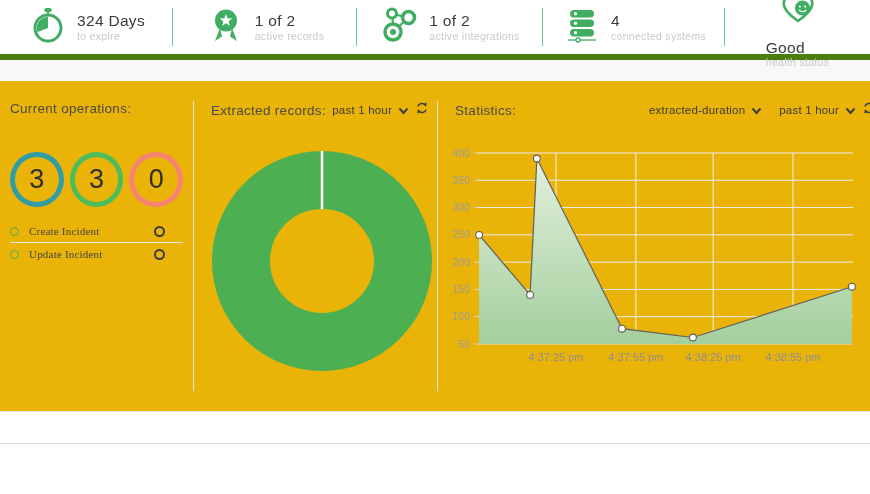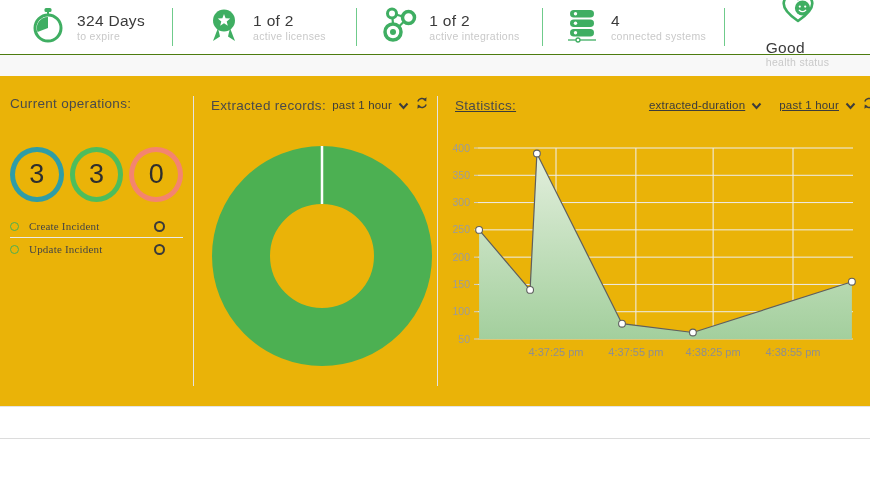--- a/index.html
+++ b/index.html
@@ -1,21 +1,21 @@
 <!DOCTYPE html>
 <html><head>
 <meta charset="utf-8">
 <style>
   html,body{margin:0;padding:0;}
   body{width:870px;height:494px;overflow:hidden;background:#fff;
        font-family:"Liberation Sans",sans-serif;color:#3c3c3c;}
   svg{font-family:"Liberation Sans",sans-serif;}
 
   
-  .topbar{height:54px;display:flex;align-items:center;background:#fff;border-bottom:1px solid #4d7c0f;}
+  .topbar{height:54px;display:flex;align-items:center;background:#fff;border-bottom:6px solid #4d7c0f;}
   .tb-cell{display:flex;align-items:center;justify-content:center;gap:9px;height:100%;position:relative;}
   .tb-cell:nth-child(1){width:173px;}
   .tb-cell:nth-child(2){width:184px;}
   .tb-cell:nth-child(3){width:186px;}
   .tb-cell:nth-child(4){width:182px;}
   .tb-cell:nth-child(5){width:145px;flex-direction:column;}
   .tb-cell:not(:last-child)::after{content:'';position:absolute;right:0;top:8px;bottom:8px;width:1px;background:#6fcb8b;}
   .tb-text{display:flex;flex-direction:column;line-height:1.15;}
   .tb-title{font-size:15.5px;color:#3a3a3a;letter-spacing:.3px;}
   .tb-sub{font-size:10.5px;color:#c9c9c9;letter-spacing:.3px;}
@@ -26,21 +26,21 @@
   .main{display:flex;height:330px;background:#eab308;}
   .divider-v{width:1px;background:#e3e3e3;margin:20px 0;}
   .panel{box-sizing:border-box;}
   .panel-left{width:193px;padding:0 10px;}
   .panel-mid{width:243px;}
   .panel-right{flex:1;overflow:hidden;}
 
   .panel-title{font-size:13.5px;color:#4a4a4a;letter-spacing:.3px;margin-top:20px;}
   .panel-head{display:flex;align-items:center;margin-top:20px;}
   .panel-mid .panel-head{padding:0 8px 0 17px;}
-  .panel-right .panel-head{padding:0 0 0 17px;text-decoration:underline;}
+  .panel-right .panel-head{padding:0 0 0 17px;}
   .head-controls{margin-left:auto;display:flex;align-items:center;gap:6px;}
   .ctrl-label{font-size:11.5px;color:#3b3b3b;letter-spacing:.2px;white-space:nowrap;}
   .ctrl-gap{width:5px;}
 
   
   .counters{display:flex;gap:6px;margin-top:36px;padding-left:0;}
   .counter-circle{width:45px;height:45px;border-radius:50%;border:5px solid;display:flex;align-items:center;justify-content:center;font-size:27px;color:#2e2e2e;}
   .counter-circle.c0{border-color:#2f9da6;}
   .counter-circle.c1{border-color:#4dbd5c;}
   .counter-circle.c2{border-color:#f4846f;}
@@ -89,21 +89,21 @@
     <span>
       <svg width="40" height="40" viewBox="0 0 40 40">
         <polygon points="14,23 9,36 16,31.5" fill="#3fae62"></polygon>
         <polygon points="26,23 31,36 24,31.5" fill="#3fae62"></polygon>
         <circle cx="20" cy="15.5" r="11" fill="#3fae62"></circle>
         <polygon fill="#fff" points="20,9 21.6,13.2 26.2,13.5 22.7,16.4 23.8,20.8 20,18.3 16.2,20.8 17.3,16.4 13.8,13.5 18.4,13.2"></polygon>
       </svg>
     </span>
     <span class="tb-text">
       <span class="tb-title">1 of 2</span>
-      <span class="tb-sub">active licenses</span>
+      <span class="tb-sub">active records</span>
     </span>
   </div>
 
   <div class="tb-cell">
     <span>
       <svg width="40" height="40" viewBox="0 0 40 40">
         <line x1="12.5" y1="13" x2="13" y2="19" stroke="#3fae62" stroke-width="2.2"></line>
         <line x1="19" y1="21.5" x2="24" y2="16.5" stroke="#3fae62" stroke-width="2.2"></line>
         <line x1="16" y1="9.5" x2="22.7" y2="11.5" stroke="#3fae62" stroke-width="2.2"></line>
         <circle cx="13" cy="27" r="8" fill="none" stroke="#3fae62" stroke-width="3.5"></circle>

